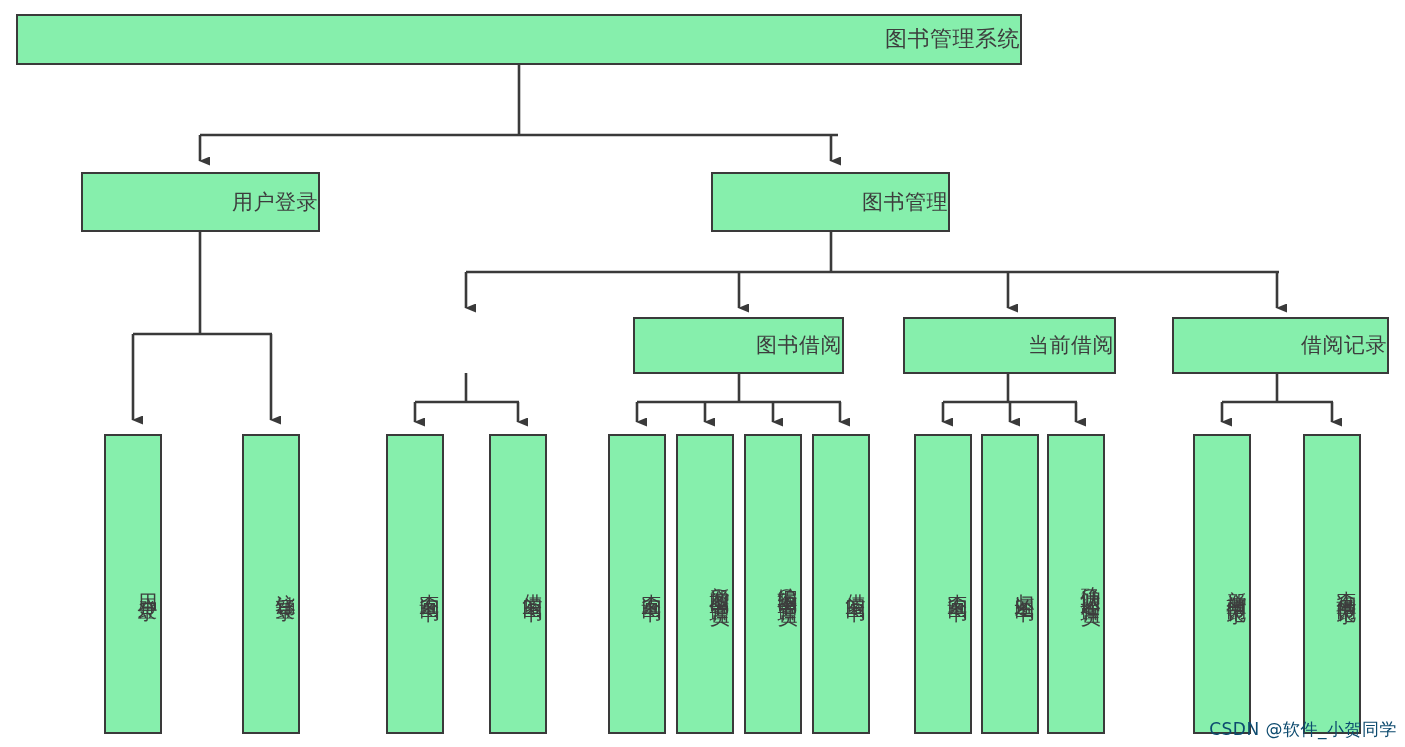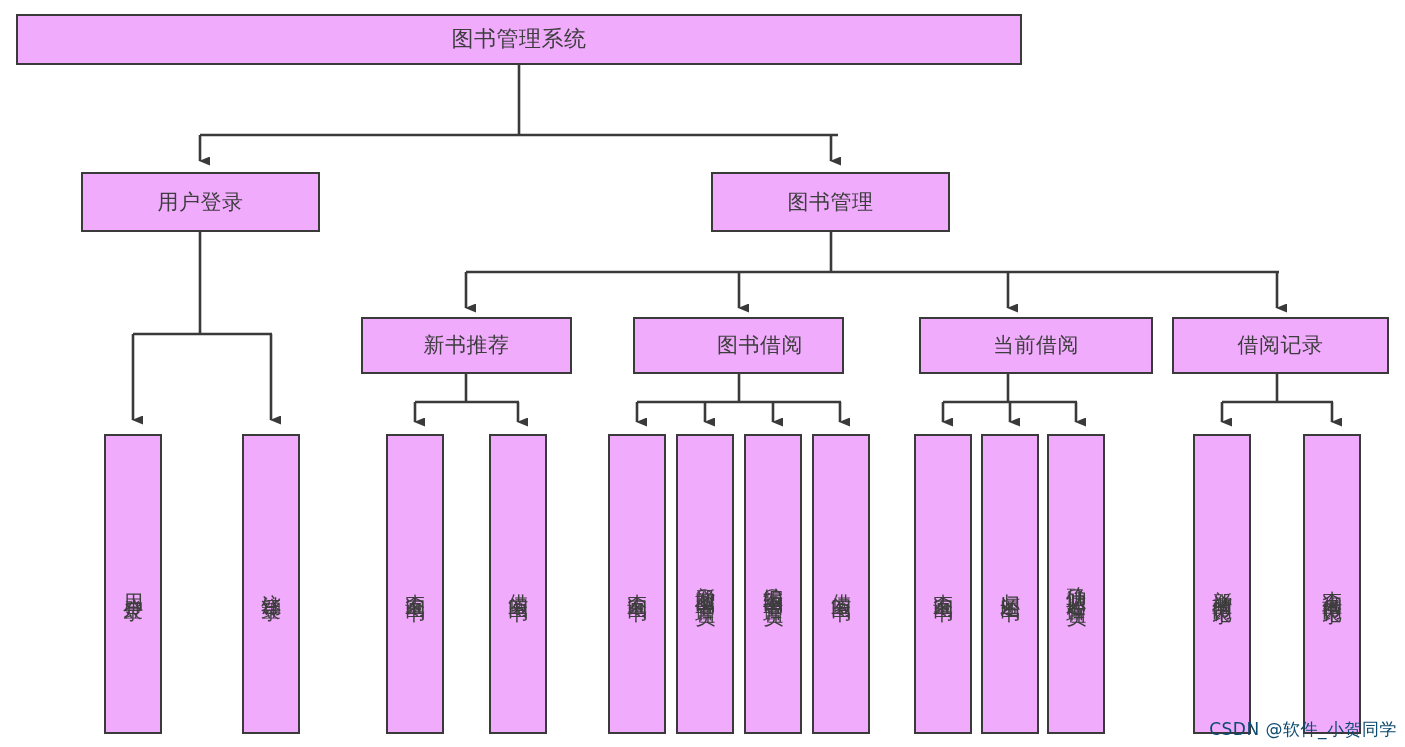--- a/index.html
+++ b/index.html
@@ -24,25 +24,25 @@
     position: absolute;
     left: 0;
     top: 0;
     width: 1405px;
     height: 747px;
     pointer-events: none;
   }
   .node {
     position: absolute;
     box-sizing: border-box;
-    background: #f0abfc;
+    background: #86efac;
     border: 2px solid #3a3a3a;
     display: flex;
     align-items: center;
-    justify-content: center;
+    justify-content: flex-end;
     z-index: 2;
   }
   .node-label {
     color: #3d3d3d;
     font-size: 21px;
     line-height: 1.28;
     letter-spacing: 0.5px;
     text-align: center;
     white-space: nowrap;
   }
@@ -139,29 +139,26 @@
   </div>
 
   <div class="node" style="left:81px; top:172px; width:239px; height:60px;">
     <span class="node-label">用户登录</span>
   </div>
 
   <div class="node" style="left:711px; top:172px; width:239px; height:60px;">
     <span class="node-label">图书管理</span>
   </div>
 
-  <div class="node" style="left:361px; top:317px; width:211px; height:57px;">
-    <span class="node-label">新书推荐</span>
-  </div>
 
   <div class="node" style="left:633px; top:317px; width:211px; height:57px;padding-left:43px;">
     <span class="node-label">图书借阅</span>
   </div>
 
-  <div class="node" style="left:903px; top:317px; width:234px; height:57px;margin-left:16px;">
+  <div class="node" style="left:903px; top:317px; width:213px; height:57px;">
     <span class="node-label">当前借阅</span>
   </div>
 
   <div class="node" style="left:1172px; top:317px; width:217px; height:57px;">
     <span class="node-label">借阅记录</span>
   </div>
 
   <div class="node vertical" style="left:104px; top:434px; width:58px; height:300px;">
     <span class="node-label">用户登录</span>
   </div>

